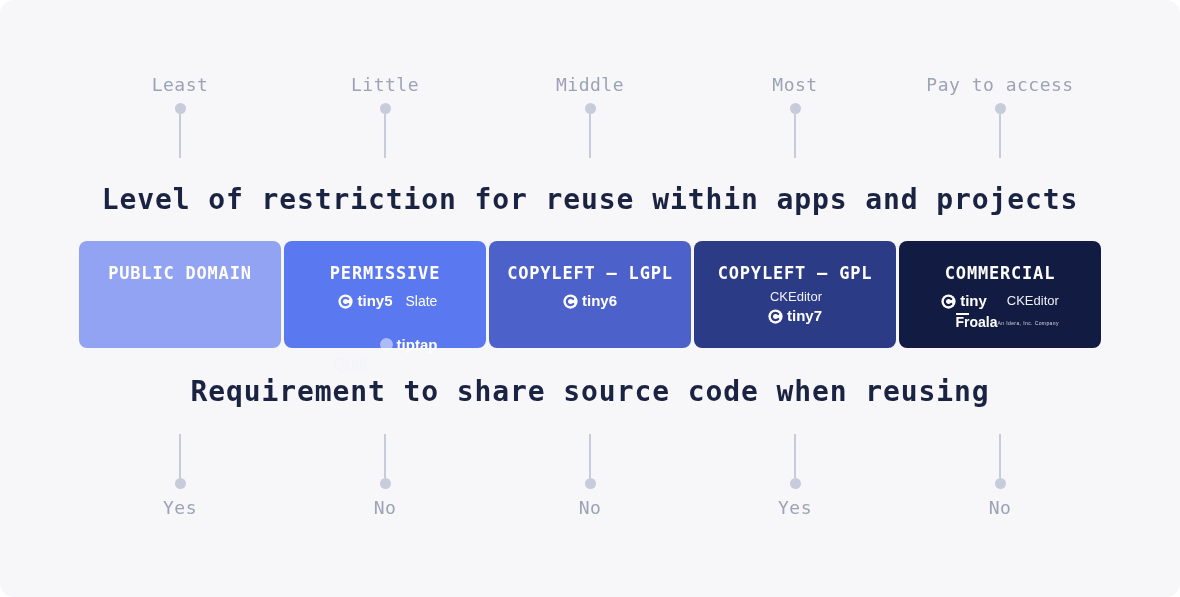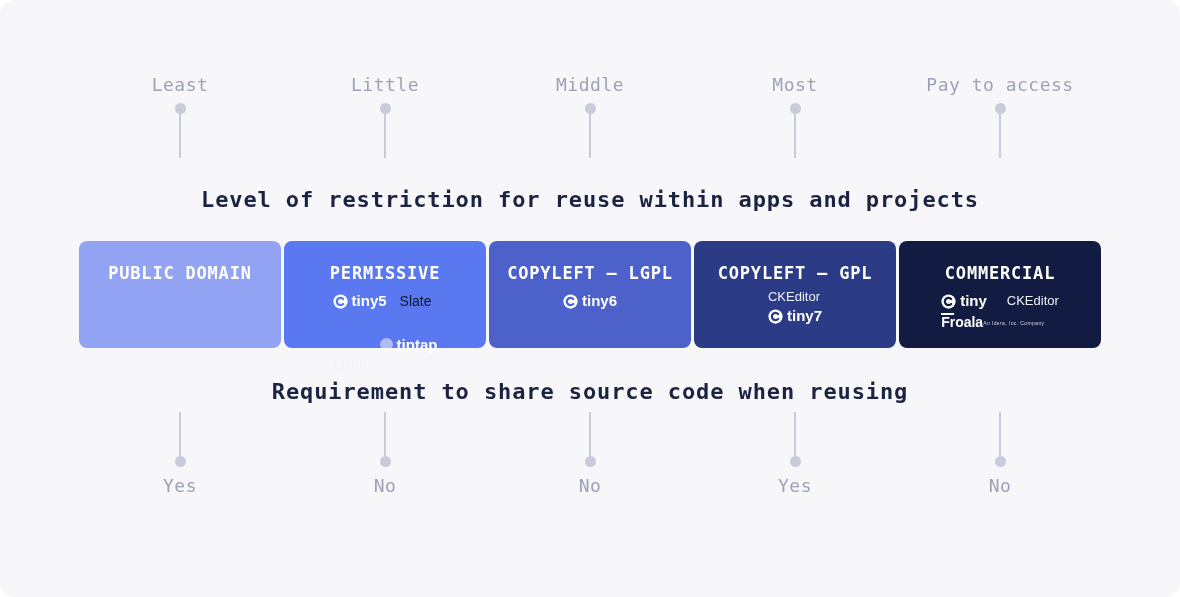--- a/index.html
+++ b/index.html
@@ -9,44 +9,44 @@
     font-family:"DejaVu Sans Mono","Liberation Mono",monospace;
   }
   
   .scale-row{position:absolute;left:79px;width:1022px;display:flex;gap:3px;}
   .scale-col{width:202px;display:flex;flex-direction:column;align-items:center;}
   .scale-label{font-size:18px;line-height:21px;color:#9CA3B8;letter-spacing:.5px;white-space:nowrap;}
   .pin-dot{width:11px;height:11px;border-radius:50%;background:#C7CBDB;flex:0 0 auto;}
   .pin-line{width:2px;height:44px;background:#C7CBDB;flex:0 0 auto;}
   .top-scale{top:74px;}
   .top-scale .pin-dot{margin-top:8px;}
-  .bottom-scale{top:412px;}
+  .bottom-scale{top:434px;}
   .bottom-scale .scale-label{margin-top:8px;}
   
   .section-title{
     position:absolute;left:0;width:100%;text-align:center;
-    font-size:22px;line-height:24px;font-weight:bold;letter-spacing:.9px;
+    font-size:28px;line-height:24px;font-weight:bold;letter-spacing:.9px;
     color:#1B2343;white-space:nowrap;
   }
   .title-restriction{top:188px;}
   .title-share{top:380px;}
   
   .cards-row{position:absolute;top:241px;left:79px;width:1022px;display:flex;gap:3px;}
   .card{
     width:202px;height:107px;border-radius:8px;box-sizing:border-box;
     display:flex;flex-direction:column;align-items:center;padding-top:22px;
     color:#ffffff;
   }
   .card-title{font-size:17px;line-height:20px;font-weight:bold;letter-spacing:.8px;white-space:nowrap;}
-  .logos{display:flex;flex-direction:column;align-items:flex-start;gap:5px;margin-top:9px;
+  .logos{display:flex;flex-direction:column;align-items:flex-end;gap:5px;margin-top:9px;
          font-family:"Liberation Sans","DejaVu Sans",sans-serif;}
   .logo-row{display:flex;align-items:center;gap:13px;}
   .logo{display:inline-flex;align-items:center;gap:4px;}
   .logo-text-bold{font-weight:bold;font-size:15px;line-height:18px;color:#fff;}
-  .logo-text{font-size:14px;line-height:17px;color:#0f172a;}
+  .logo-text{font-size:14px;line-height:17px;color:#ffffff;}
   .logo-text-small{font-size:13px;line-height:16px;color:rgba(255,255,255,.93);}
   .tiny-icon{display:block;}
   .quill-text{font-size:17px;line-height:19px;font-weight:400;color:#F2F4FC;
               font-family:"Liberation Sans","DejaVu Sans",sans-serif;margin-top:40px;}
   .tiptap-dot{width:13px;height:13px;border-radius:50%;background:rgba(255,255,255,.5);display:inline-block;}
   .tight{gap:2px;margin-top:6px;}
   .froala{display:flex;flex-direction:row;align-items:center;line-height:1;}
   .froala-text{position:relative;font-weight:bold;font-size:14px;line-height:15px;color:#fff;}
   .froala-text::before{content:"";position:absolute;top:-2px;left:0;width:13px;height:1.5px;background:#fff;}
   .froala-sub{font-size:5px;letter-spacing:.4px;color:rgba(255,255,255,.8);margin-top:1px;}

